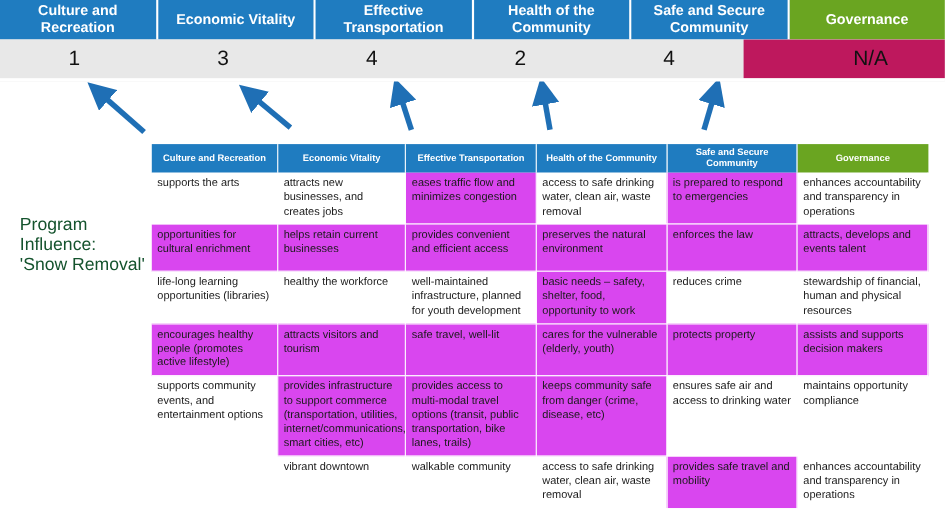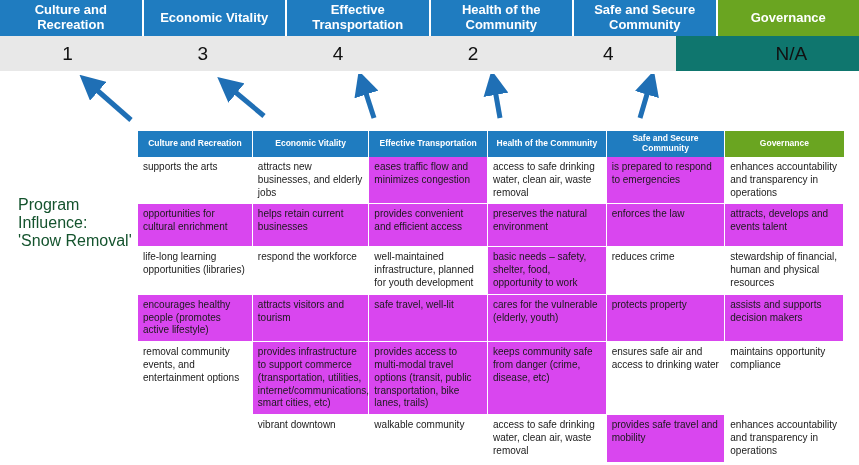--- a/index.html
+++ b/index.html
@@ -59,21 +59,21 @@
   .score-cell {
     flex: 1 1 0;
     display: flex;
     align-items: center;
     justify-content: center;
     font-size: 19px;
     color: #111111;
     background: #e8e8e8;
   }
   .score-cell.last {
-    background: #0f766e;
+    background: #be185d;
     padding-left: 48px;
   }
 
   
   #arrow-layer {
     position: absolute;
     left: 0;
     top: 74px;
     width: 859px;
     height: 58px;
@@ -187,52 +187,52 @@
       <th>Economic Vitality</th>
       <th>Effective Transportation</th>
       <th>Health of the Community</th>
       <th>Safe and Secure Community</th>
       <th class="gov">Governance</th>
     </tr>
   </thead>
   <tbody>
     <tr>
       <td>supports the arts</td>
-      <td>attracts new businesses, and elderly jobs</td>
+      <td>attracts new businesses, and creates jobs</td>
       <td class="hl">eases traffic flow and minimizes congestion</td>
       <td>access to safe drinking water, clean air, waste removal</td>
       <td class="hl">is prepared to respond to emergencies</td>
       <td>enhances accountability and transparency in operations</td>
     </tr>
     <tr class="alt">
       <td>opportunities for cultural enrichment</td>
       <td class="hl">helps retain current businesses</td>
       <td class="hl">provides convenient and efficient access</td>
       <td>preserves the natural environment</td>
       <td>enforces the law</td>
       <td>attracts, develops and events talent</td>
     </tr>
     <tr>
       <td>life-long learning opportunities (libraries)</td>
-      <td>respond the workforce</td>
+      <td>healthy the workforce</td>
       <td>well-maintained infrastructure, planned for youth development</td>
       <td class="hl">basic needs – safety, shelter, food, opportunity to work</td>
       <td>reduces crime</td>
       <td>stewardship of financial, human and physical resources</td>
     </tr>
     <tr class="alt">
       <td>encourages healthy people (promotes active lifestyle)</td>
       <td>attracts visitors and tourism</td>
       <td class="hl">safe travel, well-lit</td>
       <td>cares for the vulnerable (elderly, youth)</td>
       <td class="hl">protects property</td>
       <td>assists and supports decision makers</td>
     </tr>
     <tr>
-      <td>removal community events, and entertainment options</td>
+      <td>supports community events, and entertainment options</td>
       <td class="hl">provides infrastructure to support commerce (transportation, utilities, internet/communications, smart cities, etc)</td>
       <td class="hl">provides access to multi-modal travel options (transit, public transportation, bike lanes, trails)</td>
       <td class="hl">keeps community safe from danger (crime, disease, etc)</td>
       <td>ensures safe air and access to drinking water</td>
       <td>maintains opportunity compliance</td>
     </tr>
     <tr>
       <td class="empty"></td>
       <td>vibrant downtown</td>
       <td>walkable community</td>

